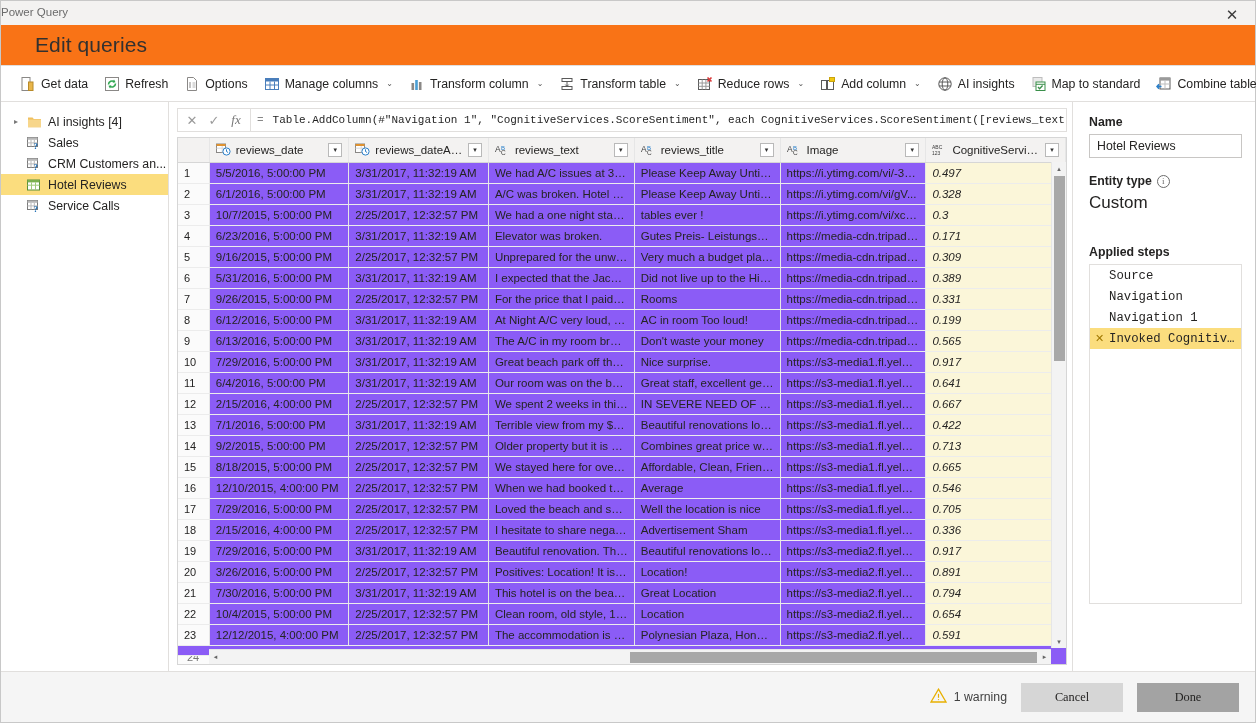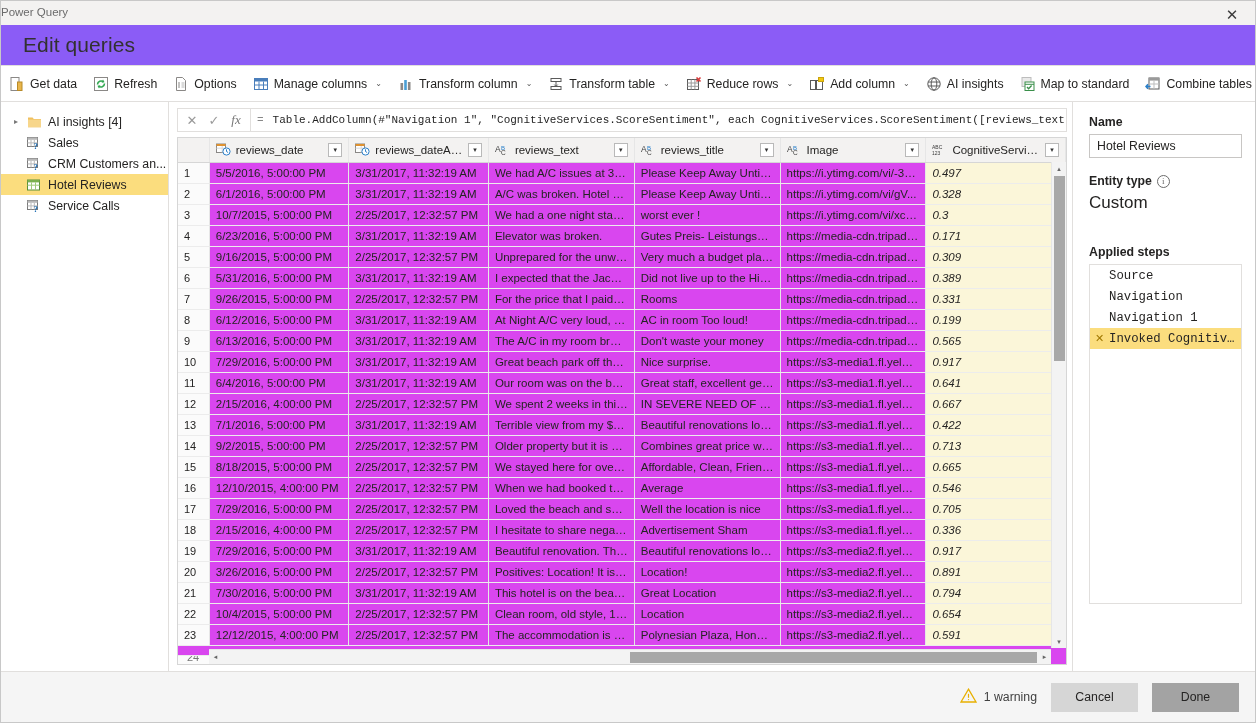--- a/index.html
+++ b/index.html
@@ -40,43 +40,43 @@
     display: flex; align-items: center; justify-content: center;
     color: #3b3b3b;
     font-size: 15px;
     line-height: 1;
     cursor: pointer;
   }
 
   
   .header {
     height: 40px;
-    background: #8b5cf6;
+    background: #f97316;
     display: flex;
     align-items: center;
-    padding-left: 22px;
+    padding-left: 34px;
     flex: 0 0 auto;
   }
   .header h1 {
     margin: 0;
     font-size: 21px;
     font-weight: 400;
     color: #323130;
     letter-spacing: .1px;
   }
 
   
   .ribbon {
     height: 37px;
     background: #ffffff;
     border-top: 1px solid #e1dfdd;
     border-bottom: 1px solid #e1dfdd;
     display: flex;
     align-items: center;
-    padding-left: 1px;
+    padding-left: 12px;
     flex: 0 0 auto;
     gap: 2px;
   }
   .rb {
     display: flex;
     align-items: center;
     height: 28px;
     padding: 0 7px;
     gap: 5px;
     cursor: pointer;
@@ -169,21 +169,21 @@
     font-family: "Liberation Mono", monospace;
     font-size: 11px;
     color: #1f1f1f;
     white-space: nowrap;
   }
 
   
   .grid-wrap {
     flex: 1 1 auto;
     border: 1px solid #d6d6d6;
-    background: #d946ef;
+    background: #8b5cf6;
     position: relative;
     overflow: hidden;
     min-height: 0;
   }
   table.grid {
     border-collapse: collapse;
     table-layout: fixed;
     width: 100%;
     font-size: 11.5px;
   }
@@ -334,24 +334,24 @@
     justify-content: flex-end;
     padding-right: 16px;
     gap: 14px;
   }
   .warn {
     display: flex; align-items: center; gap: 7px;
     font-size: 12.3px; color: #404040;
     cursor: pointer;
   }
   .btn {
-    width: 87px; height: 29px;
+    width: 102px; height: 29px;
     border: none;
     font-size: 12.3px;
-    font-family: Liberation Sans, sans-serif;
+    font-family: Liberation Serif, serif;
     color: #252423;
     cursor: pointer;
   }
   .btn.cancel { background: #d6d6d6; }
   .btn.done { background: #a3a3a3; }
 </style>
 </head>
 <body>
 
 <div class="app">
@@ -699,21 +699,21 @@
                 <td>A/C was broken. Hotel was...</td>
                 <td>Please Keep Away Until Co...</td>
                 <td>https://i.ytimg.com/vi/gV...</td>
                 <td class="hl">0.328</td>
               </tr>
             <tr>
                 <td class="col-num">3</td>
                 <td>10/7/2015, 5:00:00 PM</td>
                 <td>2/25/2017, 12:32:57 PM</td>
                 <td>We had a one night stay at...</td>
-                <td>worst ever !</td>
+                <td>tables ever !</td>
                 <td>https://i.ytimg.com/vi/xcEB...</td>
                 <td class="hl">0.3</td>
               </tr>
             <tr>
                 <td class="col-num">4</td>
                 <td>6/23/2016, 5:00:00 PM</td>
                 <td>3/31/2017, 11:32:19 AM</td>
                 <td>Elevator was broken.</td>
                 <td>Gutes Preis- Leistungsverh...</td>
                 <td>https://media-cdn.tripadvi...</td>

